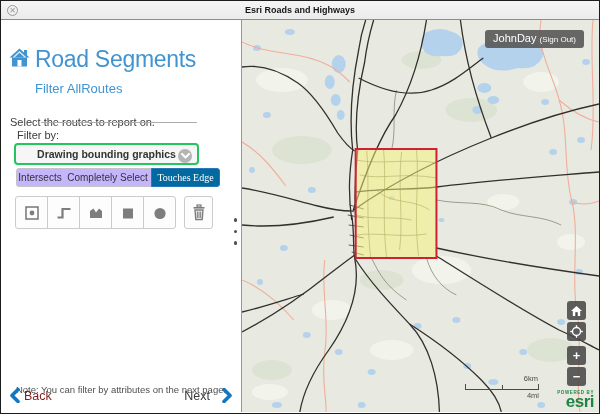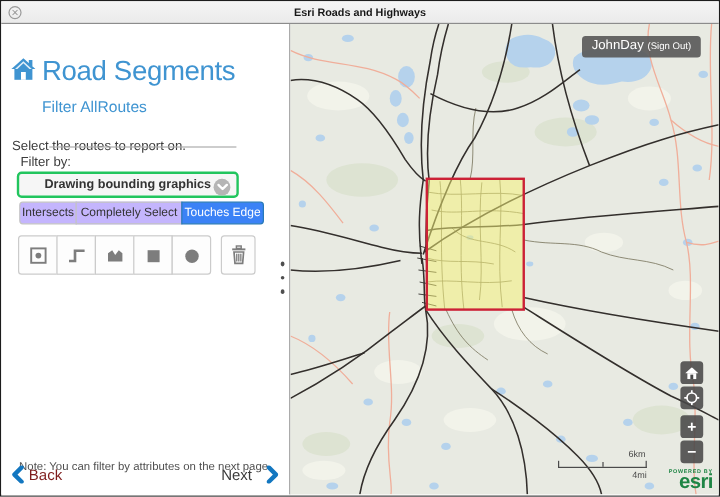--- a/index.html
+++ b/index.html
@@ -27,21 +27,21 @@
 
   .dropdown { position:absolute; top:123px; left:13px; width:185px; height:22px; background:#f6f6f6; border:2px solid #22c55e; border-radius:4px; display:flex; align-items:center; justify-content:center; cursor:pointer; }
   .dropdown .dval { font-size:10.5px; font-weight:bold; color:#333; }
   .dropdown .chev-circle { position:absolute; right:5px; top:4px; width:14px; height:14px; border-radius:50%; background:#b5b5b5; display:flex; align-items:center; justify-content:center; }
 
   .tabs { position:absolute; top:148px; left:15px; height:19px; display:flex; }
   .tab { border:1px solid #c4c4c4; background:#c4b5fd; color:#333; font-size:10px; line-height:17px; text-align:center; margin-left:-1px; cursor:pointer; white-space:nowrap; }
   .tab:first-child { margin-left:0; border-radius:3px 0 0 3px; }
   .tab:last-child { border-radius:0 3px 3px 0; }
   .tab.w1 { width:48px; } .tab.w2 { width:89px; } .tab.w3 { width:69px; }
-  .tab.selected { background:#3b82f6; border-color:#2779b8; color:#fff; }
+  .tab.selected { background:#0369a1; border-color:#2779b8; color:#fff;font-family:Liberation Serif, serif; }
 
   .tools { position:absolute; top:176px; left:14px; display:flex; align-items:stretch; }
   .tool-btn { width:33px; height:33px; border:1px solid #cbcbcb; background:#fdfdfd; margin-left:-1px; display:flex; align-items:center; justify-content:center; cursor:pointer; }
   .tool-btn:first-child { margin-left:0; border-radius:3px 0 0 3px; }
   .tool-btn.last { border-radius:0 3px 3px 0; }
   .trash-btn { width:29px; height:33px; border:1px solid #cbcbcb; background:#fdfdfd; border-radius:3px; margin-left:8px; display:flex; align-items:center; justify-content:center; cursor:pointer; }
 
   .drag-dots { position:absolute; top:198px; right:4px; display:flex; flex-direction:column; gap:8px; cursor:ew-resize; }
   .drag-dots i { width:3.5px; height:3.5px; border-radius:50%; background:#4f4f4f; }
 

